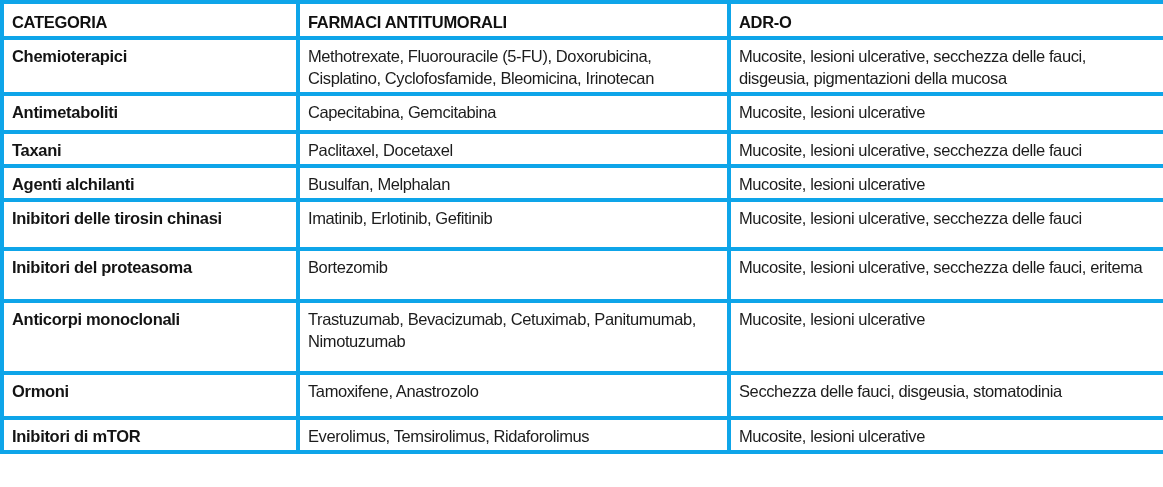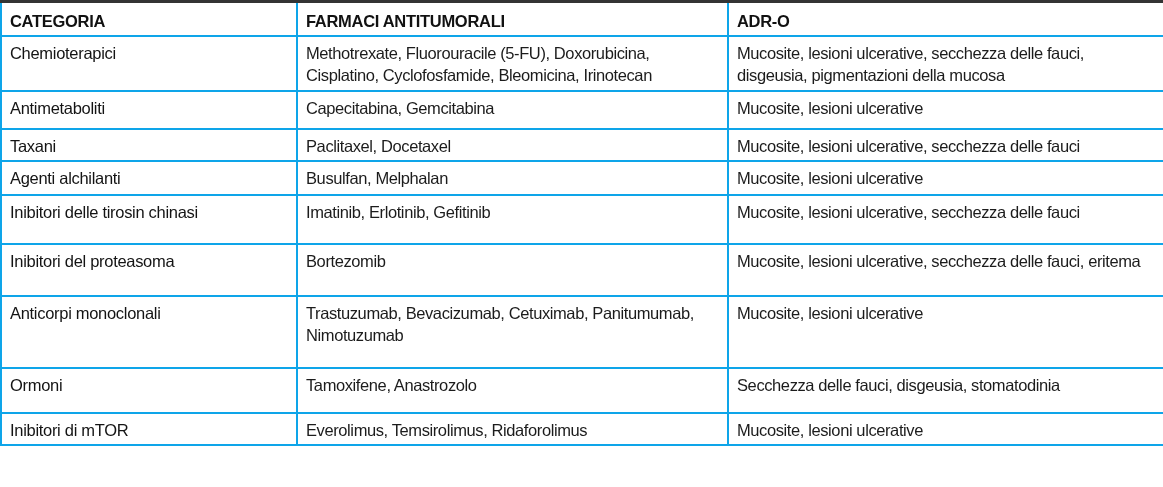--- a/index.html
+++ b/index.html
@@ -23,21 +23,21 @@
   }
   table.adr col.c1 { width: 296px; }
   table.adr col.c2 { width: 431px; }
   table.adr col.c3 { width: 436px; }
 
   table.adr {
     border: 2px solid #5a5a5a;
     border-top: 3px solid #343434;
   }
   table.adr th, table.adr td {
-    border: 2px solid #0ea5e9;
+    border: 4px solid #0ea5e9;
     vertical-align: top;
     text-align: left;
     box-sizing: border-box;
     padding: 5px 9px 3px 8px;
     line-height: 22px;
     overflow: hidden;
   }
   table.adr th {
     font-size: 16.5px;
     font-weight: bold;
@@ -45,21 +45,21 @@
     letter-spacing: -0.3px;
     padding-top: 7px;
     text-transform: uppercase;
   }
   table.adr td {
     font-size: 16.5px;
     color: #1c1c1c;
     letter-spacing: -0.4px;
   }
   table.adr td.cat {
-    font-weight: normal;
+    font-weight: bold;
     color: #141414;
     letter-spacing: -0.3px;
   }
 </style>
 </head>
 <body>
 
 <div class="table-wrap">
   <table class="adr">
     <colgroup>

